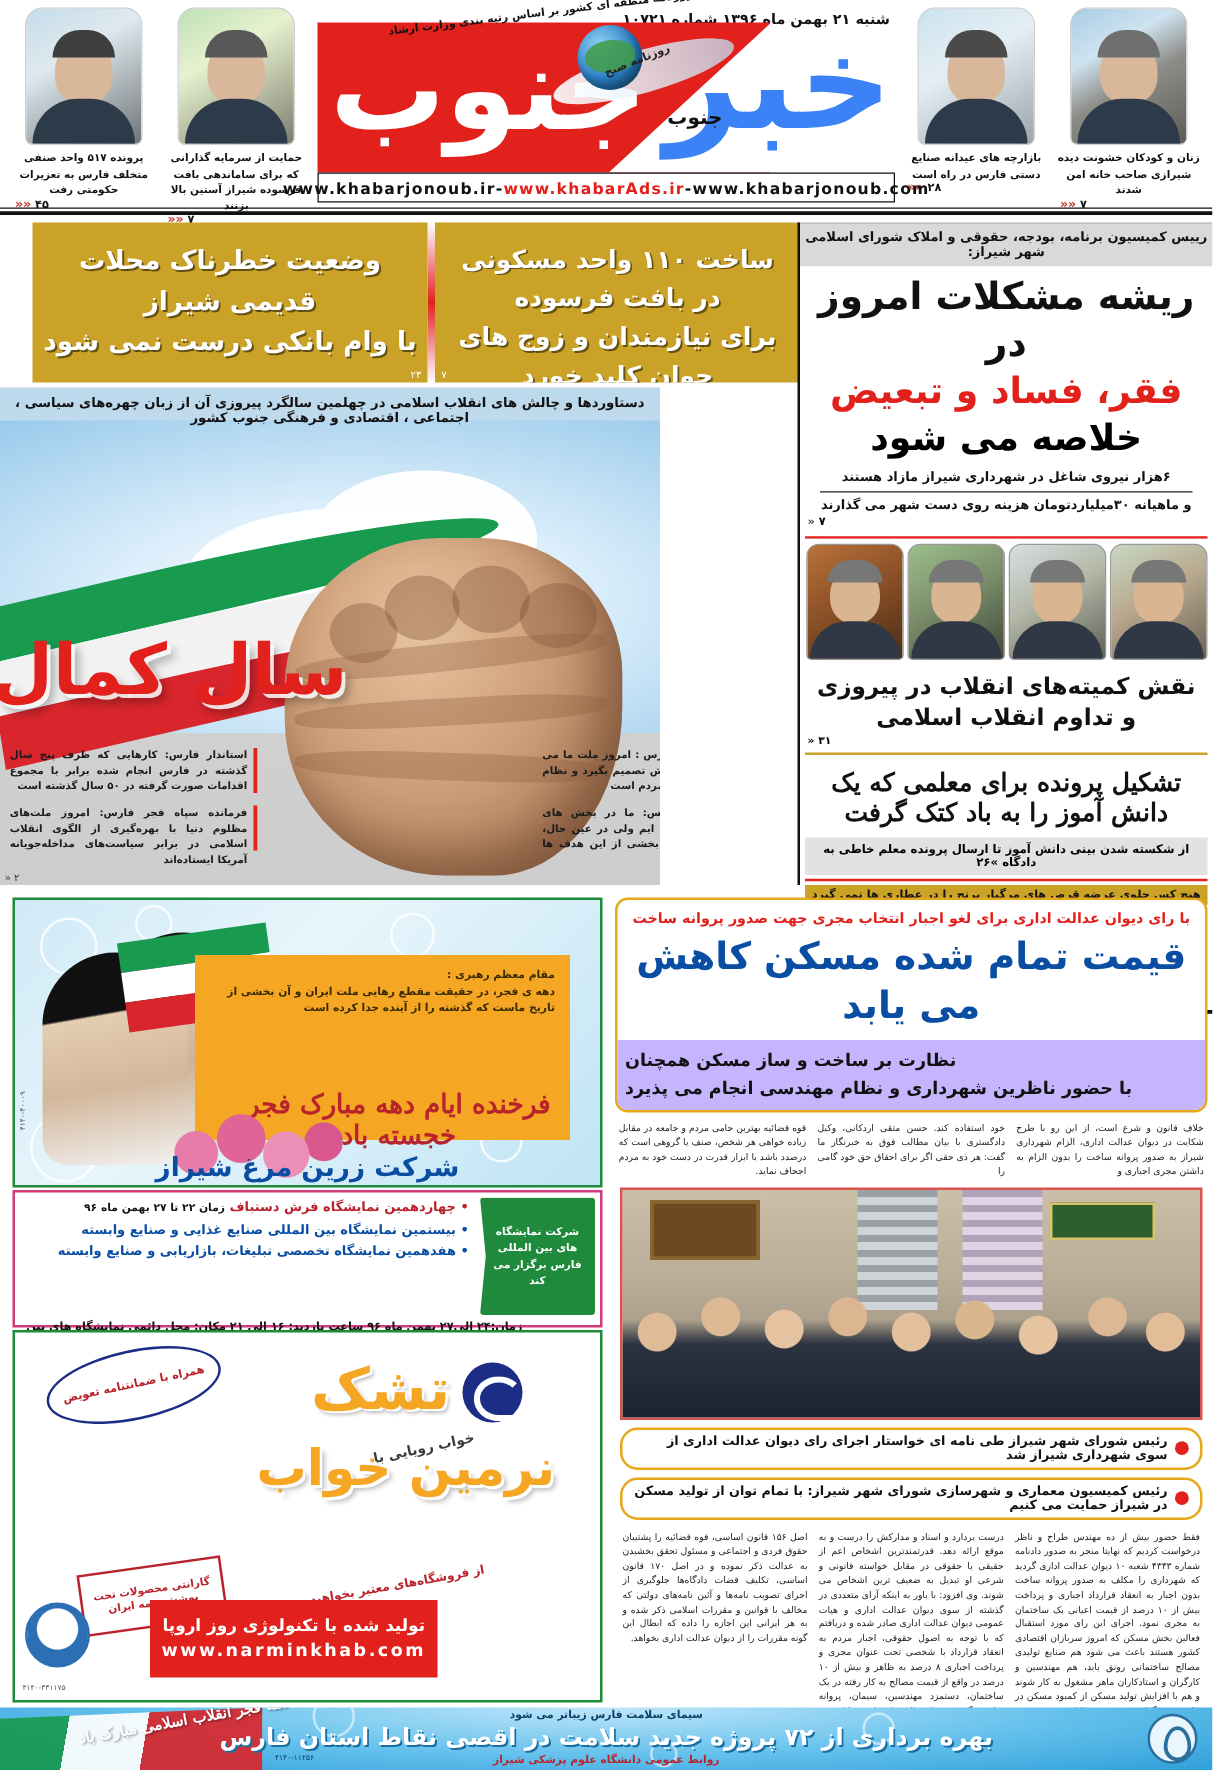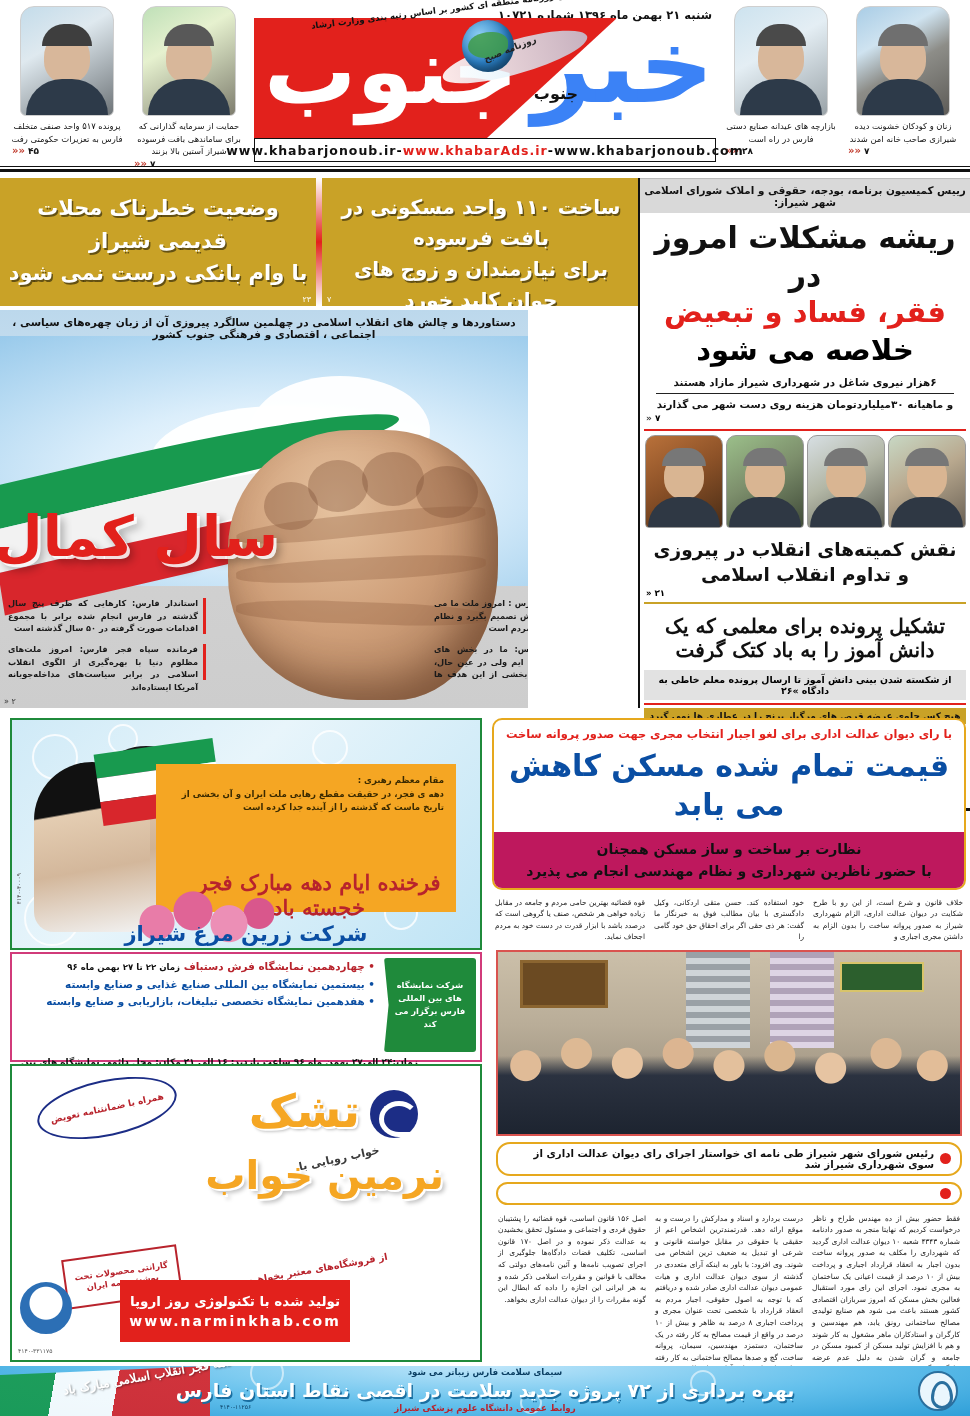--- a/index.html
+++ b/index.html
@@ -32,21 +32,21 @@
     background:#2d3a49;
   }
   .mh-photo .hair{ position:absolute; left:50%; transform:translateX(-50%); top:16%;
      width:50px; height:22px; border-radius:26px 26px 0 0; background:#6f6f6f; z-index:2;}
   .mh-photo.p2{ background: linear-gradient(150deg,#cde3ef 0%,#e4eef4 40%,#9aa3a8 100%); }
   .mh-photo.p2 .hair{ background:#4a4a4a; }
   .mh-photo.p3{ background: linear-gradient(150deg,#bfe0b8 0%,#e6f1cf 35%,#7e7d6e 100%); }
   .mh-photo.p3 .hair{ background:#585858; }
   .mh-photo.p4{ background: linear-gradient(150deg,#c4dcea 0%,#dfe9ef 35%,#6e7478 100%); }
   .mh-photo.p4 .hair{ background:#3e3e3e; }
-  .mh-cap { font-size:8.4px; line-height:12.5px; color:#111; font-weight:normal; margin-top:4px; padding:0 2px;}
+  .mh-cap { font-size:8.4px; line-height:12.5px; color:#111; font-weight:bold; margin-top:4px; padding:0 2px;}
   .mh-pg { font-size:9px; color:#111; font-weight:bold; text-align:left; padding-left:4px;}
   .mh-pg .arrows{ color:#c0392b; letter-spacing:-2px; font-size:10px;}
 
   .logo-area { position:absolute; left:250px; top:0; width:470px; height:172px; }
   .date-line { position:absolute; right:8px; top:8px; font-size:11.5px; font-weight:bold; color:#111; }
   .red-plate {
     position:absolute; left:4px; top:18px; width:362px; height:120px;
     background:#e2211c;
   }
   .red-plate::after{
@@ -90,21 +90,21 @@
   .url-bar .u2{ color:#e2211c; }
   .mh-rule { position:absolute; left:0; bottom:0; width:970px; height:3px; background:#111; }
   .mh-rule2 { position:absolute; left:0; bottom:5px; width:970px; height:1px; background:#111; }
   
   .row2 { position:absolute; left:0; top:178px; width:640px; height:128px; display:flex; }
   .gold-box { background:#c9a227; position:relative; overflow:hidden; }
   .gold-box .gh {
     color:#fff; font-weight:bold; text-align:center; line-height:1.55;
     text-shadow:1.5px 1.5px 0 rgba(0,0,0,.5);
   }
-  .gold-a { width:318px; padding:14px 8px 0; }
+  .gold-a { width:292px; padding:14px 8px 0; }
   .gold-a .gh { font-size:20px; }
   .gold-sep { width:6px; background:linear-gradient(180deg,#fff,#e2211c 50%,#fff); }
   .gold-b { width:316px; padding:14px 8px 0; }
   .gold-b .gh { font-size:21px; }
   .gold-pg { position:absolute; bottom:2px; left:5px; font-size:8px; color:#fff; }
   .gold-pg.r { left:auto; right:5px; }
 
   
   .feature { position:absolute; left:0; top:310px; width:528px; height:398px;
              background:linear-gradient(180deg,#bcd8ec 0%,#d7e8f3 42%,#d3d3d3 43%,#cdcdcd 100%); overflow:hidden; }
@@ -296,21 +296,21 @@
     display:flex; flex-direction:column; align-items:center; justify-content:center; gap:4px;}
   .mt-redbox .l1{ color:#fff; font-size:13.5px; font-weight:bold;}
   .mt-redbox .l2{ color:#fff; font-size:14px; font-weight:bold; letter-spacing:2px; direction:ltr;}
   .mt-code{ position:absolute; left:6px; bottom:6px; font-size:6px; color:#555;}
 
   
   .rlow{ position:absolute; right:0; top:718px; width:482px; padding:0 4px; }
   .rl-box{ border:2px solid #e6a81d; border-radius:10px; background:#fff; padding:7px 8px 0; }
   .rl-kicker{ text-align:center; font-size:11.4px; font-weight:bold; color:#e2211c; line-height:15px;}
   .rl-head{ text-align:center; font-size:30px; font-weight:bold; color:#0a4ea3; line-height:1.3; padding:4px 0 8px;}
-  .rl-sub{ background:#be185d; text-align:center; font-size:14px; font-weight:bold; color:#111;
+  .rl-sub{ background:#c4b5fd; text-align:left; font-size:14px; font-weight:bold; color:#111;
            line-height:22px; padding:6px 6px; border-radius:0 0 8px 8px; margin:0 -8px;}
   .rl-cols{ display:flex; gap:9px; margin-top:7px; padding:0 3px; }
   .rl-col{ flex:1; font-size:7.4px; line-height:11.4px; color:#1a1a1a; text-align:justify; }
   .rl-photo{ margin:7px 4px 0; height:186px; border:2px solid #d9534f; position:relative; overflow:hidden;
     background:linear-gradient(180deg,#cbbfa9 0%,#b9ad98 40%,#8a8070 100%); }
   .rl-photo .wallart{ position:absolute; left:22px; top:8px; width:88px; height:48px; background:#6b4a22; border:3px solid #8b6530;}
   .rl-photo .blinds{ position:absolute; left:188px; top:0; width:64px; height:96px;
     background:repeating-linear-gradient(180deg,#9aa0a6 0 6px,#cfd4d8 6px 12px);}
   .rl-photo .blinds2{ left:272px; background:repeating-linear-gradient(180deg,#b0a2b8 0 6px,#ded4e4 6px 12px);}
   .rl-photo .sign{ position:absolute; right:36px; top:10px; width:84px; height:30px; background:#2c5f2d; border:2px solid #d8c46a;}
@@ -609,20 +609,21 @@
       <div class="sign"></div>
         <div class="crowd"></div>
     </div>
 
     <div class="bullet-line">
       <span class="bullet-dot"></span>
       <span class="bt">رئیس شورای شهر شیراز طی نامه ای خواستار اجرای رای دیوان عدالت اداری از سوی شهرداری شیراز شد</span>
     </div>
     <div class="bullet-line">
       <span class="bullet-dot"></span>
+      <span class="bt">رئیس کمیسیون معماری و شهرسازی شورای شهر شیراز: با تمام توان از تولید مسکن در شیراز حمایت می کنیم</span>
     </div>
 
     <div class="rl-cols2">
       <div class="rl-col2">
         <span>فقط حضور بیش از ده مهندس طراح و ناظر درخواست کردیم که نهایتا منجر به صدور دادنامه شماره ۴۳۴۳ شعبه ۱۰ دیوان عدالت اداری گردید که شهرداری را مکلف به صدور پروانه ساخت بدون اجبار به انعقاد قرارداد اجباری و پرداخت بیش از ۱۰ درصد از قیمت اعیانی یک ساختمان به مجری نمود.
 اجرای این رای مورد استقبال فعالین بخش مسکن که امروز سربازان اقتصادی کشور هستند باعث می شود هم صنایع تولیدی مصالح ساختمانی رونق یابد، هم مهندسین و کارگران و استادکاران ماهر مشغول به کار شوند و هم با افزایش تولید مسکن از کمبود مسکن در جامعه و گران شدن به دلیل عدم عرضه جلوگیری گردد.</span>
         <div class="cont-note">ادامه در صفحه ۷</div>
       </div>
       <div class="rl-col2">درست بردارد و اسناد و مدارکش را درست و به موقع ارائه دهد. قدرتمندترین اشخاص اعم از حقیقی یا حقوقی در مقابل خواسته قانونی و شرعی او تبدیل به ضعیف ترین اشخاص می شوند.
 وی افزود: با باور به اینکه آرای متعددی در گذشته از سوی دیوان عدالت اداری و هیات عمومی دیوان عدالت اداری صادر شده و دریافتم که با توجه به اصول حقوقی، اجبار مردم به انعقاد قرارداد با شخصی تحت عنوان مجری و پرداخت اجباری ۸ درصد به ظاهر و بیش از ۱۰ درصد در واقع از قیمت مصالح به کار رفته در یک ساختمان، دستمزد مهندسین، سیمان، پروانه ساخت، گچ و صدها مصالح ساختمانی به کار رفته در یک ساختمان به این آقای به اصطلاح مجری،</div>

